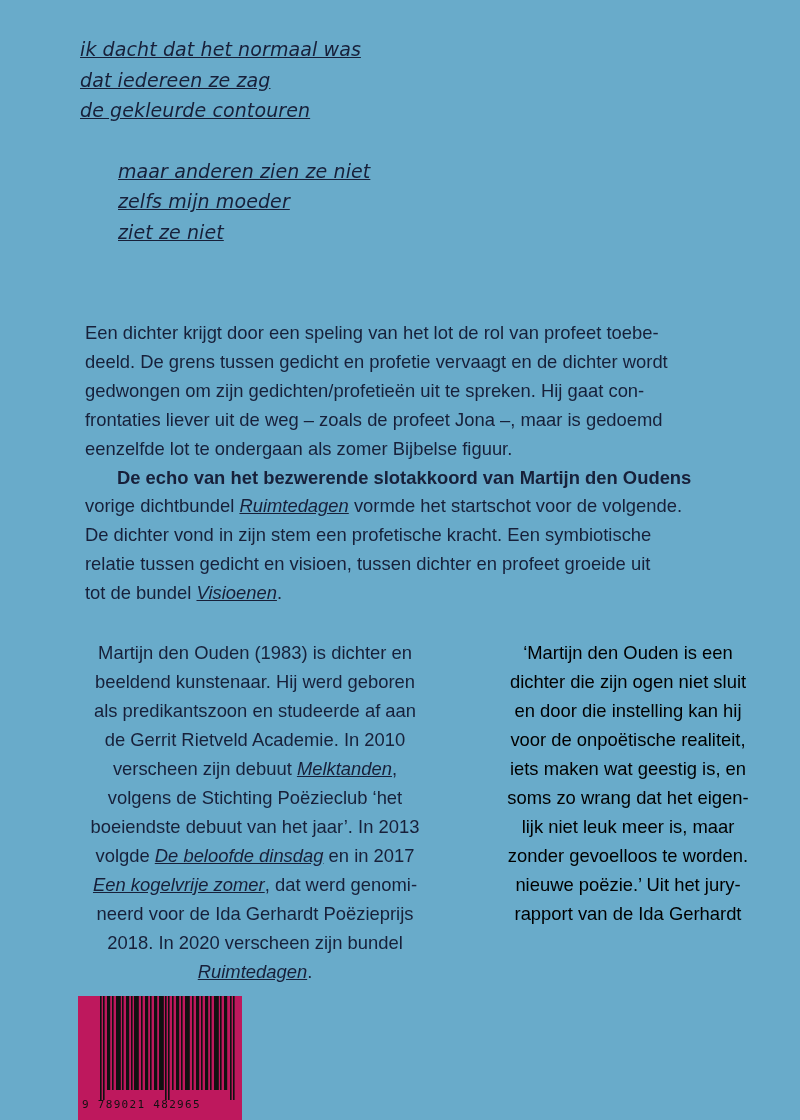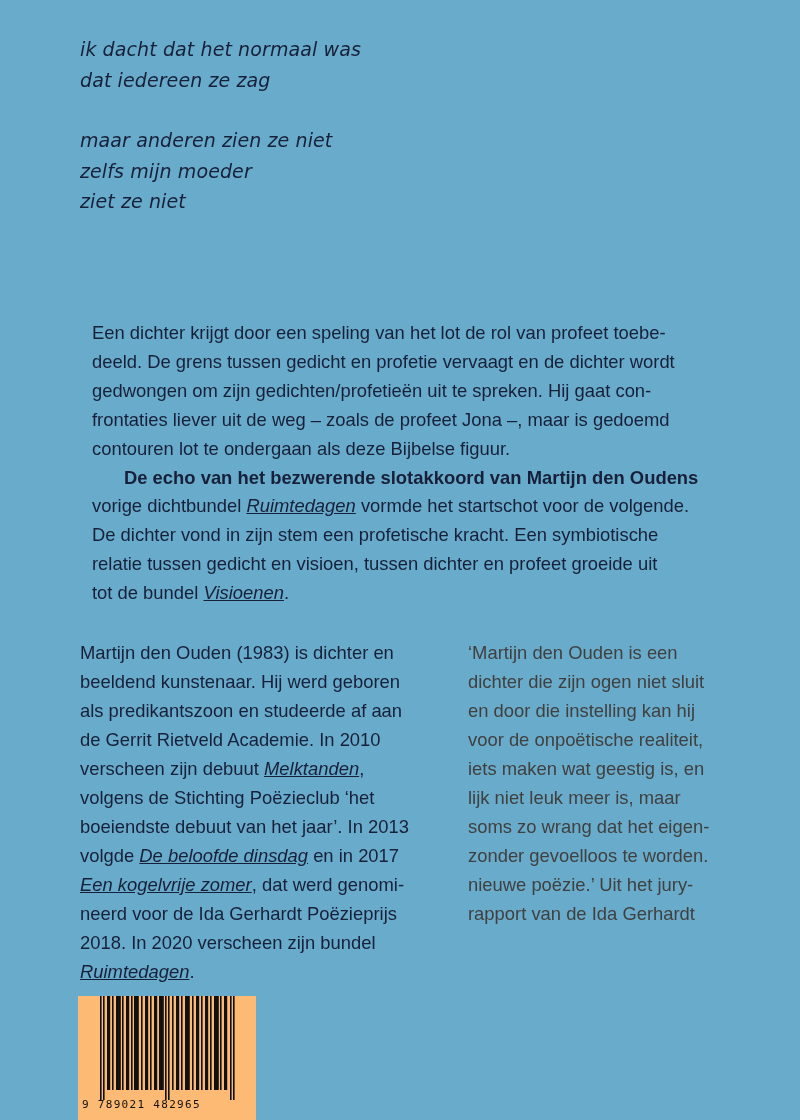--- a/index.html
+++ b/index.html
@@ -16,28 +16,29 @@
       font-family: "DejaVu Sans", sans-serif;
     }
     .poem {
       position: absolute;
       left: 80px;
       top: 34px;
       font-style: italic;
       font-size: 19px;
       line-height: 30.6px;
       letter-spacing: 0.1px;
+      text-decoration: underline;
     }
     .stanza { margin: 0; }
-    .stanza + .stanza { margin-top: 30px; }
+    .stanza + .stanza { margin-top: 30px; margin-left: 38px; }
     .poem-line { display: block; white-space: nowrap; }
 
     .blurb {
       position: absolute;
-      left: 92px;
+      left: 85px;
       top: 319px;
       width: 640px;
       font-family: "Liberation Sans", sans-serif;
       font-size: 18.4px;
       line-height: 28.9px;
     }
     .blurb-line { display: block; white-space: nowrap; }
     .indent { padding-left: 32px; font-weight: bold; }
     em { font-style: italic; text-decoration: underline; }
 
@@ -48,34 +49,34 @@
       width: 350px;
       font-family: "Liberation Sans", sans-serif;
       font-size: 18.4px;
       line-height: 29px;
     }
     .quote {
       position: absolute;
       left: 468px;
       top: 638px;
       width: 320px;
-      color: #404040;
+      color: #000000;
       font-family: "Liberation Sans", sans-serif;
       font-size: 18.4px;
       line-height: 29px;
     }
-    .col-line { display: block; white-space: nowrap; }
+    .col-line { display: block; white-space: nowrap; text-align: center; }
 
     .barcode-box {
       position: absolute;
       left: 78px;
       top: 996px;
-      width: 178px;
+      width: 164px;
       height: 124px;
-      background: #fdba74;
+      background: #be185d;
     }
     .bars {
       position: absolute;
       left: 20px;
       top: 0;
       width: 140px;
       height: 104px;
     }
     .isbn {
       position: absolute;
@@ -88,34 +89,35 @@
       color: #111;
     }
   </style>
 </head>
 <body>
 
 <div class="poem">
   <p class="stanza">
     <span class="poem-line">ik dacht dat het normaal was</span>
     <span class="poem-line">dat iedereen ze zag</span>
+    <span class="poem-line">de gekleurde contouren</span>
   </p>
   <p class="stanza">
     <span class="poem-line">maar anderen zien ze niet</span>
     <span class="poem-line">zelfs mijn moeder</span>
     <span class="poem-line">ziet ze niet</span>
   </p>
 </div>
 
 <div class="blurb">
   <span class="blurb-line">Een dichter krijgt door een speling van het lot de rol van profeet toebe-</span>
   <span class="blurb-line">deeld. De grens tussen gedicht en profetie vervaagt en de dichter wordt</span>
   <span class="blurb-line">gedwongen om zijn gedichten/profetieën uit te spreken. Hij gaat con-</span>
   <span class="blurb-line">frontaties liever uit de weg – zoals de profeet Jona –, maar is gedoemd</span>
-  <span class="blurb-line">contouren lot te ondergaan als deze Bijbelse figuur.</span>
+  <span class="blurb-line">eenzelfde lot te ondergaan als zomer Bijbelse figuur.</span>
   <span class="blurb-line indent">De echo van het bezwerende slotakkoord van Martijn den Oudens</span>
   <span class="blurb-line"><span>vorige dichtbundel </span><em>Ruimtedagen</em><span> vormde het startschot voor de volgende.</span></span>
   <span class="blurb-line">De dichter vond in zijn stem een profetische kracht. Een symbiotische</span>
   <span class="blurb-line">relatie tussen gedicht en visioen, tussen dichter en profeet groeide uit</span>
   <span class="blurb-line"><span>tot de bundel </span><em>Visioenen</em><span>.</span></span>
 </div>
 
 <div class="bio">
   <span class="col-line">Martijn den Ouden (1983) is dichter en</span>
   <span class="col-line">beeldend kunstenaar. Hij werd geboren</span>
@@ -130,22 +132,22 @@
   <span class="col-line">2018. In 2020 verscheen zijn bundel</span>
   <span class="col-line"><em>Ruimtedagen</em><span>.</span></span>
 </div>
 
 <div class="quote">
   <span class="col-line">‘Martijn den Ouden is een</span>
   <span class="col-line">dichter die zijn ogen niet sluit</span>
   <span class="col-line">en door die instelling kan hij</span>
   <span class="col-line">voor de onpoëtische realiteit,</span>
   <span class="col-line">iets maken wat geestig is, en</span>
+  <span class="col-line">soms zo wrang dat het eigen-</span>
   <span class="col-line">lijk niet leuk meer is, maar</span>
-  <span class="col-line">soms zo wrang dat het eigen-</span>
   <span class="col-line">zonder gevoelloos te worden.</span>
   <span class="col-line">nieuwe poëzie.’ Uit het jury-</span>
   <span class="col-line">rapport van de Ida Gerhardt</span>
 </div>
 
 <div class="barcode-box">
   <svg class="bars" viewBox="0 0 140 104" preserveAspectRatio="none">
     <g fill="#111">
       <rect x="2" y="0" width="1.6" height="104"></rect>
       <rect x="5" y="0" width="1.6" height="104"></rect>

